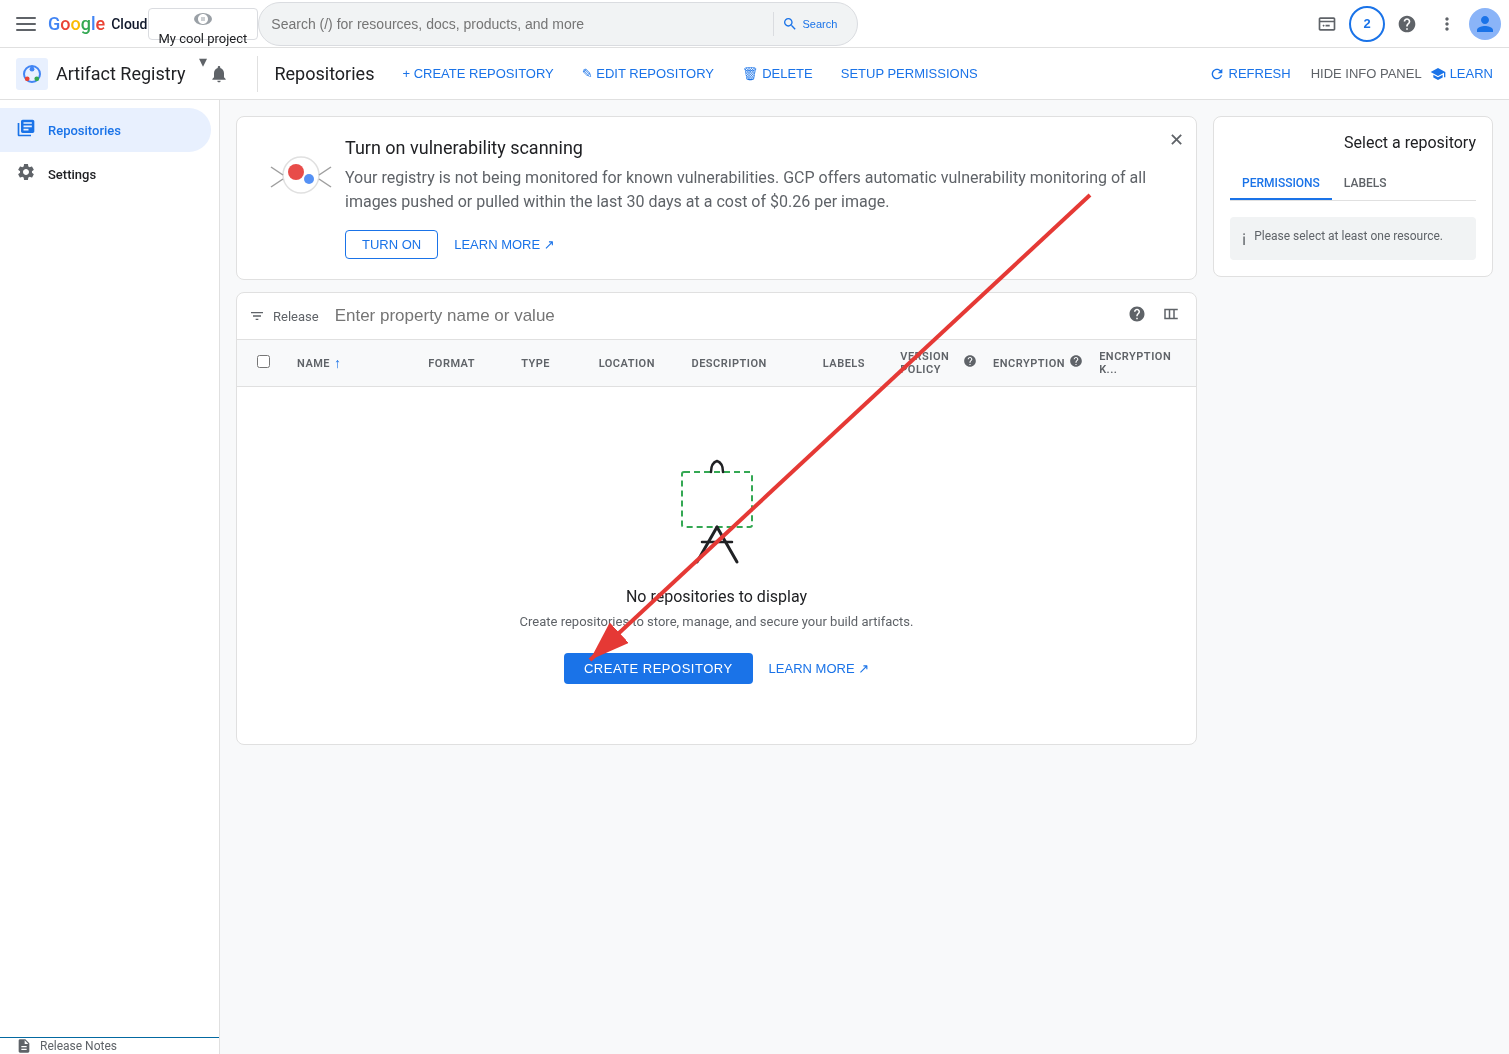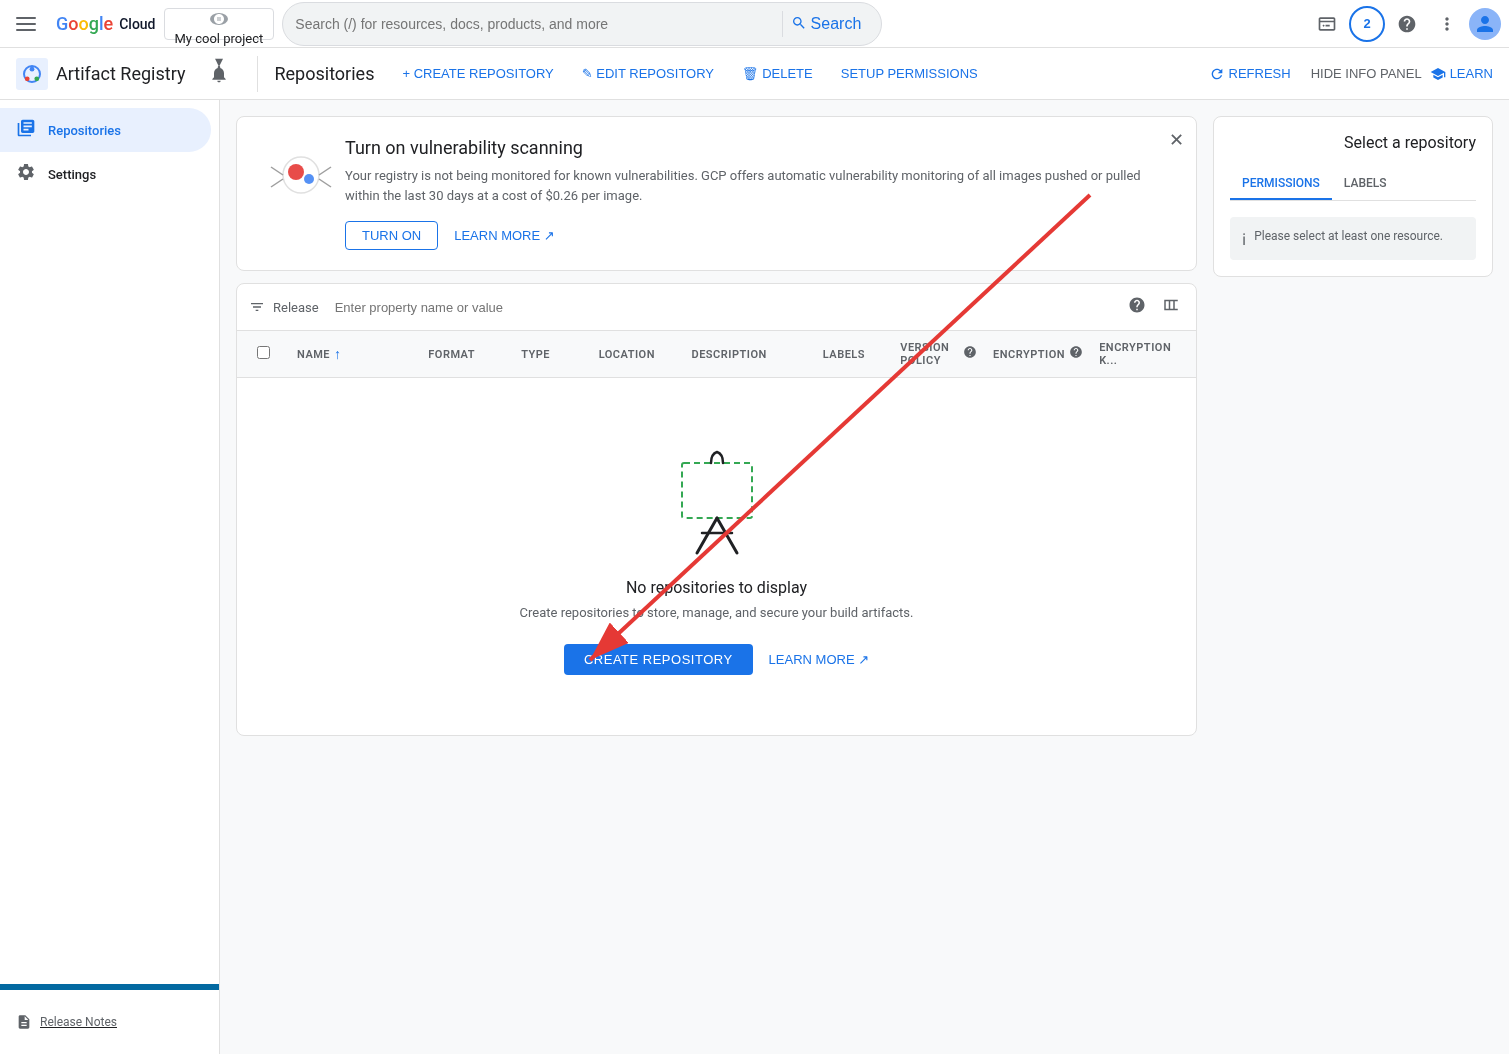--- a/index.html
+++ b/index.html
@@ -1,21 +1,21 @@
 <!DOCTYPE html>
 <html><head>
   <meta charset="utf-8">
   <style>
     * { box-sizing: border-box; margin: 0; padding: 0; }
     body { font-family: 'Google Sans', Roboto, Arial, sans-serif; font-size: 13px; background: #f8f9fa; color: #202124; overflow: hidden; }
 
     
     .top-nav {
       display: flex; align-items: center; height: 48px; background: #fff;
-      border-bottom: 1px solid #e0e0e0; padding: 0 8px; gap: 8px; z-index: 100; position: relative;
+      border-bottom: 1px solid #e0e0e0; padding: 0 8px; z-index: 100; position: relative;
     }
     .hamburger-icon { width: 24px; height: 24px; display: flex; flex-direction: column; justify-content: center; gap: 4px; cursor: pointer; padding: 2px; }
     .hamburger-icon span { display: block; height: 2px; background: #5f6368; border-radius: 1px; }
     .google-cloud-logo { display: flex; align-items: center; gap: 6px; margin-left: 4px; }
     .logo-g { font-size: 18px; font-weight: 500; }
     .logo-g .blue { color: #4285f4; }
     .logo-g .red { color: #ea4335; }
     .logo-g .yellow { color: #fbbc04; }
     .logo-g .green { color: #34a853; }
     .logo-cloud { font-size: 14px; color: #0f172a; font-weight: 500; }
@@ -28,22 +28,22 @@
     .project-selector-name { font-size: 13px; color: #202124; }
     .project-selector-chevron { color: #5f6368; font-size: 16px; }
 
     .search-bar {
       flex: 1; max-width: 600px; display: flex; align-items: center;
       border: 1px solid #dadce0; border-radius: 24px; height: 44px; padding: 0 12px;
       background: #f1f3f4;
     }
     .search-bar input { border: none; background: transparent; outline: none; flex: 1; font-size: 14px; color: #202124; }
     .search-button {
-      background: none; border: none; cursor: pointer; display: flex; 
-      gap: 4px; color: #1a73e8; font-size: 16px; font-weight: 500; padding: 4px 8px;
+      background: none; border: none; cursor: pointer; display: flex; align-items: center;
+      gap: 4px; color: #1a73e8; font-size: 11px; font-weight: 500; padding: 4px 8px;
       border-left: 1px solid #dadce0; margin-left: 4px;
     }
     .nav-actions { display: flex; align-items: center; gap: 4px; margin-left: auto; }
     .nav-icon-btn { width: 36px; height: 36px; border-radius: 50%; border: none; background: none; cursor: pointer; display: flex; align-items: center; justify-content: center; color: #5f6368; font-size: 18px; }
     .notification-badge { position: relative; }
     .avatar-btn { width: 32px; height: 32px; border-radius: 50%; border: none; cursor: pointer; background: #8ab4f8; color: #1a73e8; font-size: 14px; font-weight: 500; display: flex; align-items: center; justify-content: center; overflow: hidden; }
 
     
     .service-bar {
       display: flex; align-items: center; height: 52px; background: #fff;
@@ -70,46 +70,46 @@
 
     
     .main-layout { display: flex; height: calc(1054px - 100px); }
 
     
     .sidebar { width: 220px; background: #fff; border-right: 1px solid #e0e0e0; padding-top: 8px; display: flex; flex-direction: column; }
     .sidebar-item { display: flex; align-items: center; gap: 12px; padding: 10px 16px; cursor: pointer; color: #202124; border-radius: 0 24px 24px 0; margin-right: 8px; }
     .sidebar-item.active { background: #e8f0fe; color: #1a73e8; }
     .sidebar-item-icon { font-size: 18px; }
     .sidebar-item-label { font-size: 13px; font-weight: 500; }
-    .sidebar-bottom { margin-top: auto; border-top: 6px solid #0369a1; padding: 24px 16px; text-decoration: underline; }
+    .sidebar-bottom { margin-top: auto; border-top: 1px solid #0369a1; padding: 0 16px; }
     .release-notes { display: flex; align-items: center; gap: 8px; cursor: pointer; color: #5f6368; font-size: 12px; }
 
     
     .content-area { flex: 1; overflow-y: auto; background: #f8f9fa; padding: 16px; display: flex; gap: 16px; }
     .main-content { flex: 1; display: flex; flex-direction: column; gap: 12px; }
 
     
     .banner {
       background: #fff; border-radius: 8px; border: 1px solid #e0e0e0;
       padding: 20px 24px; display: flex; align-items: flex-start; gap: 20px; position: relative;
     }
     .banner-illustration { width: 64px; height: 64px; flex-shrink: 0; }
     .banner-content { flex: 1; }
     .banner-title { font-size: 18px; font-weight: 400; color: #202124; margin-bottom: 8px; }
-    .banner-desc { font-size: 13px; color: #5f6368; line-height: 1.5; }
+    .banner-desc { font-size: 16px; color: #5f6368; line-height: 1.5; }
     .banner-actions { display: flex; align-items: center; gap: 16px; margin-top: 16px; }
     .btn-outlined { border: 1px solid #1a73e8; color: #1a73e8; background: none; padding: 6px 16px; border-radius: 4px; font-size: 13px; font-weight: 500; cursor: pointer; }
     .btn-text { color: #1a73e8; background: none; border: none; font-size: 13px; font-weight: 500; cursor: pointer; display: flex; align-items: center; gap: 4px; }
     .banner-close { position: absolute; top: 12px; right: 12px; background: none; border: none; cursor: pointer; color: #5f6368; font-size: 18px; }
 
     
     .table-container { background: #fff; border-radius: 8px; border: 1px solid #e0e0e0; overflow: hidden; }
     .filter-bar { display: flex; align-items: center; gap: 8px; padding: 8px 12px; border-bottom: 1px solid #e0e0e0; }
     .filter-icon { color: #5f6368; font-size: 16px; display: flex; align-items: center; }
-    .filter-input { flex: 1; border: none; outline: none; font-size: 13px; color: #5f6368; background: transparent; }
+    .filter-input { flex: 1; border: none; outline: none; font-size: 17px; color: #5f6368; background: transparent; }
     .filter-actions { display: flex; align-items: center; gap: 8px; }
     .icon-btn { background: none; border: none; cursor: pointer; color: #5f6368; font-size: 16px; padding: 4px; border-radius: 4px; }
 
     .table-header { display: flex; align-items: center; padding: 0 12px; border-bottom: 1px solid #e0e0e0; background: #f8f9fa; }
     .th { padding: 10px 8px; font-size: 11px; font-weight: 600; color: #5f6368; text-transform: uppercase; letter-spacing: 0.5px; }
     .th-check { width: 40px; }
     .th-name { flex: 1.5; display: flex; align-items: center; gap: 4px; }
     .th-format { flex: 1; }
     .th-type { flex: 0.8; }
     .th-location { flex: 1; }

